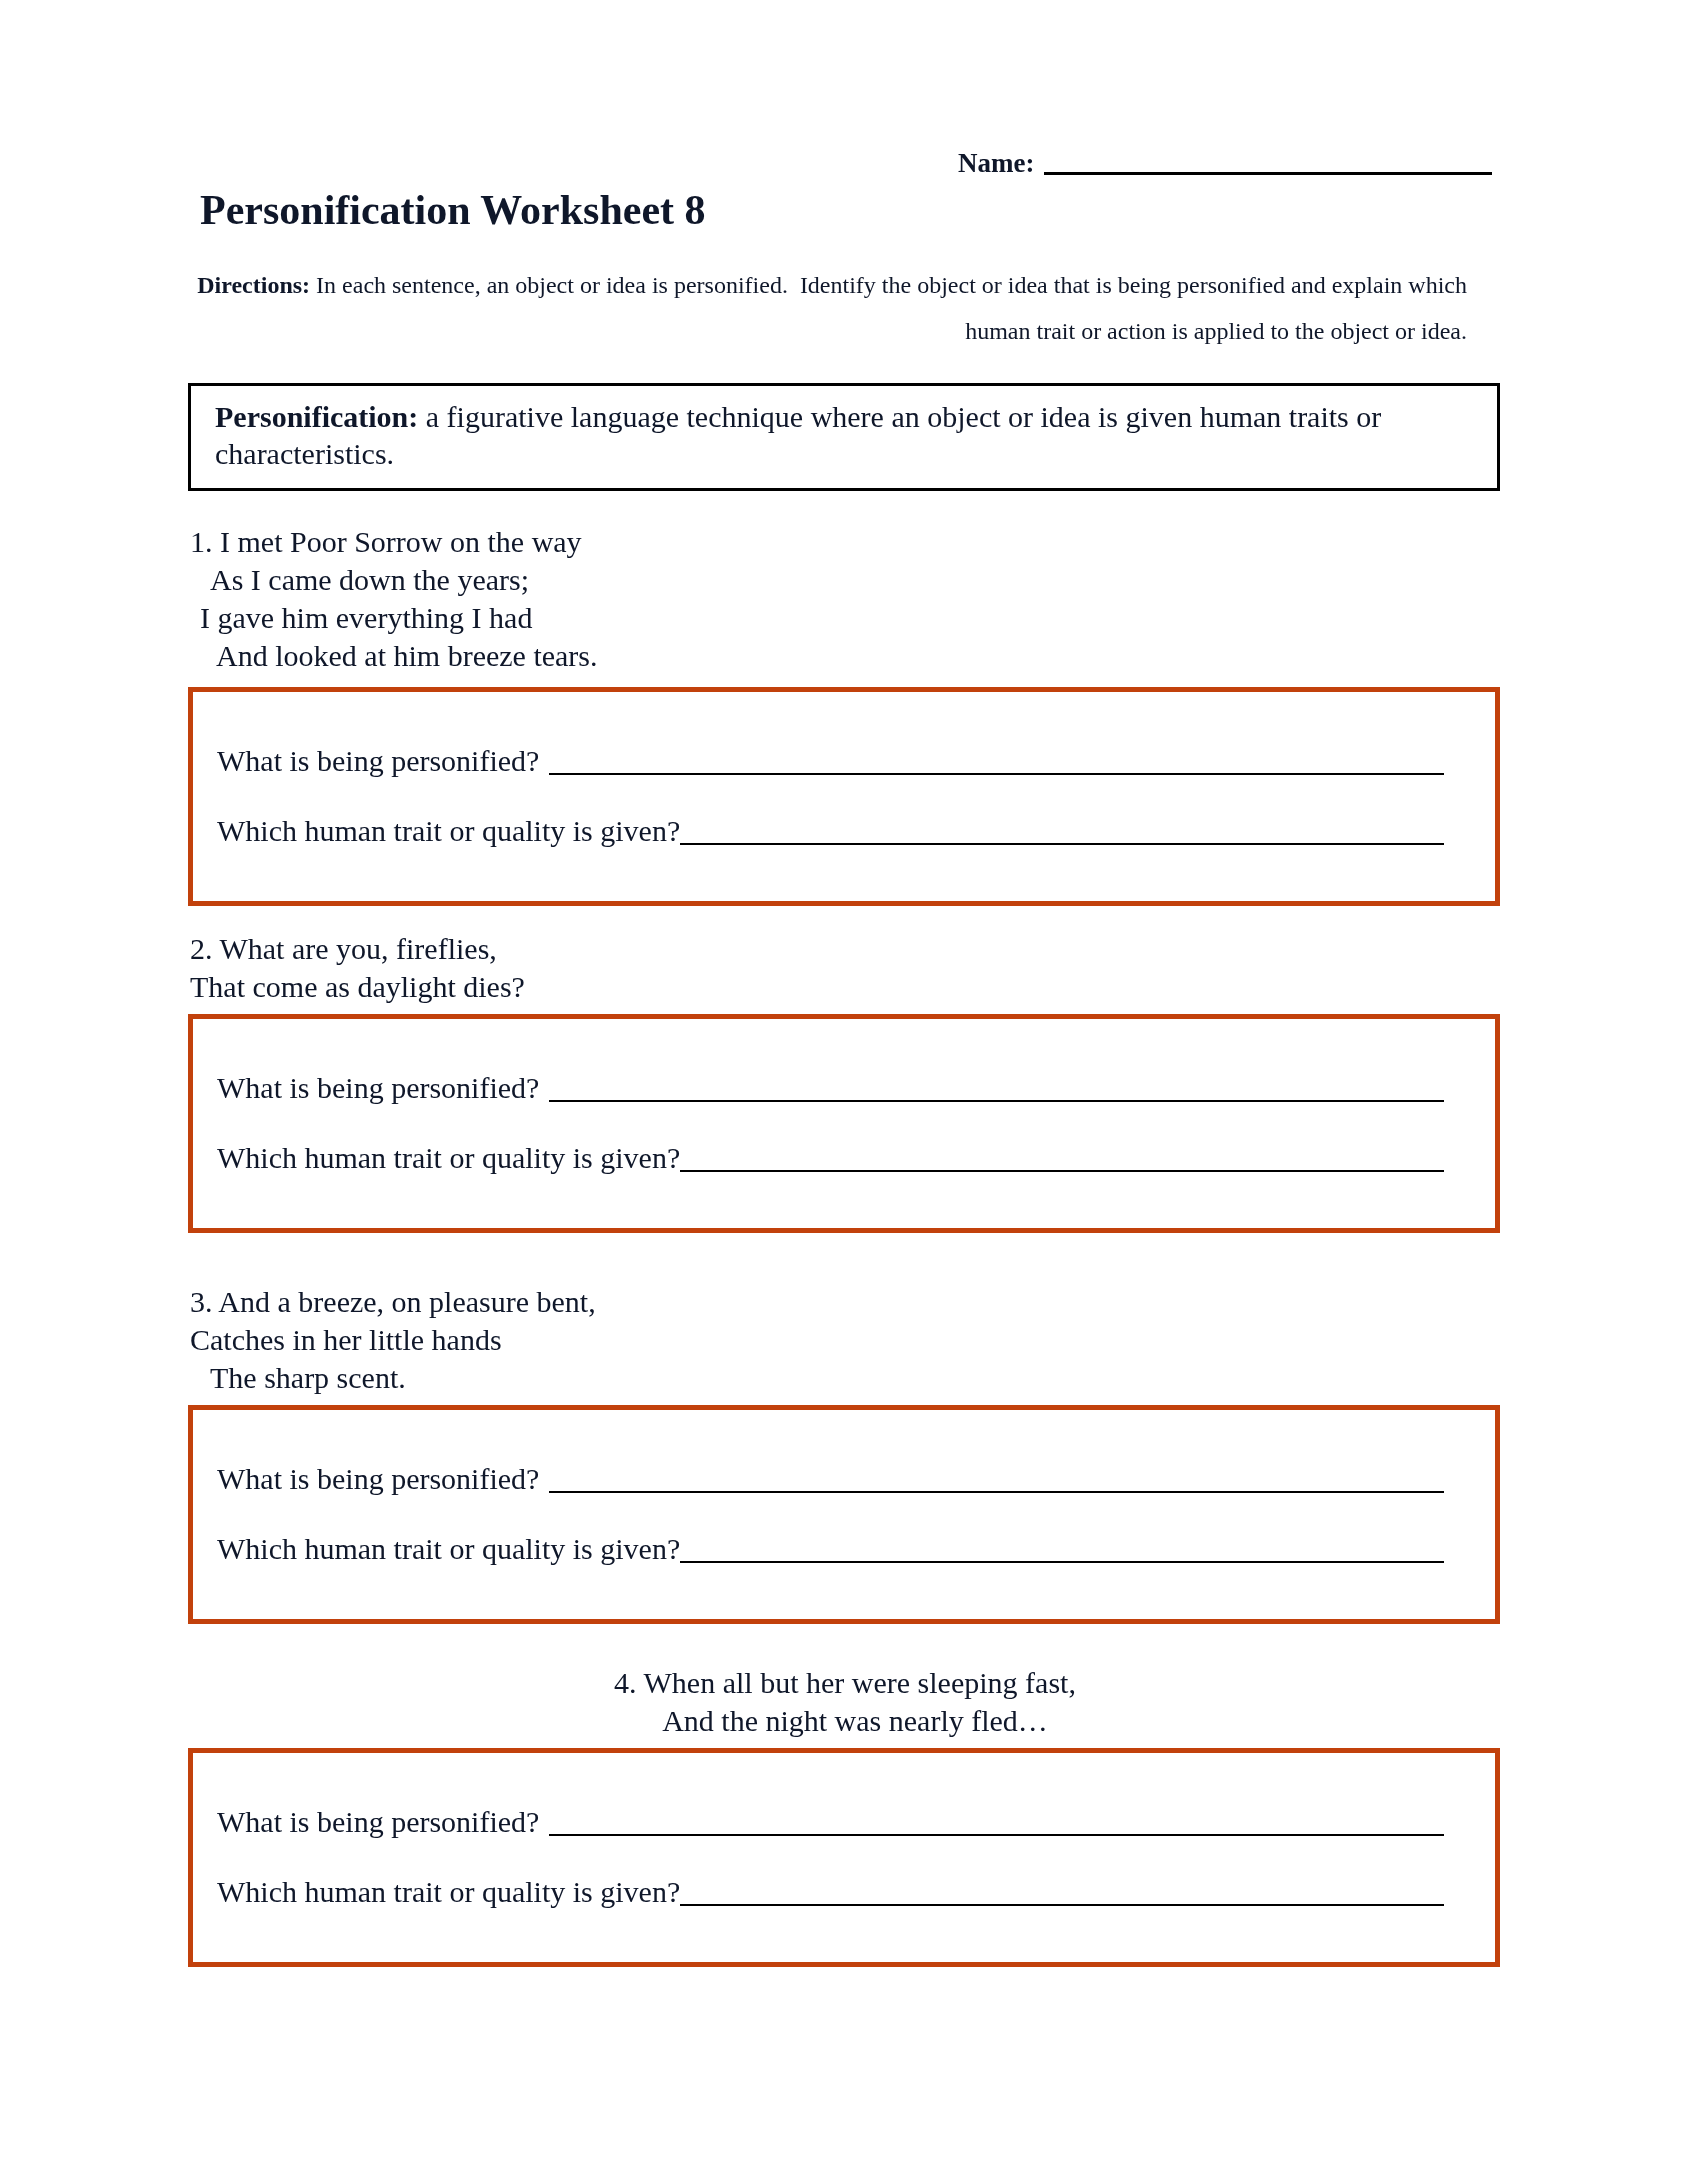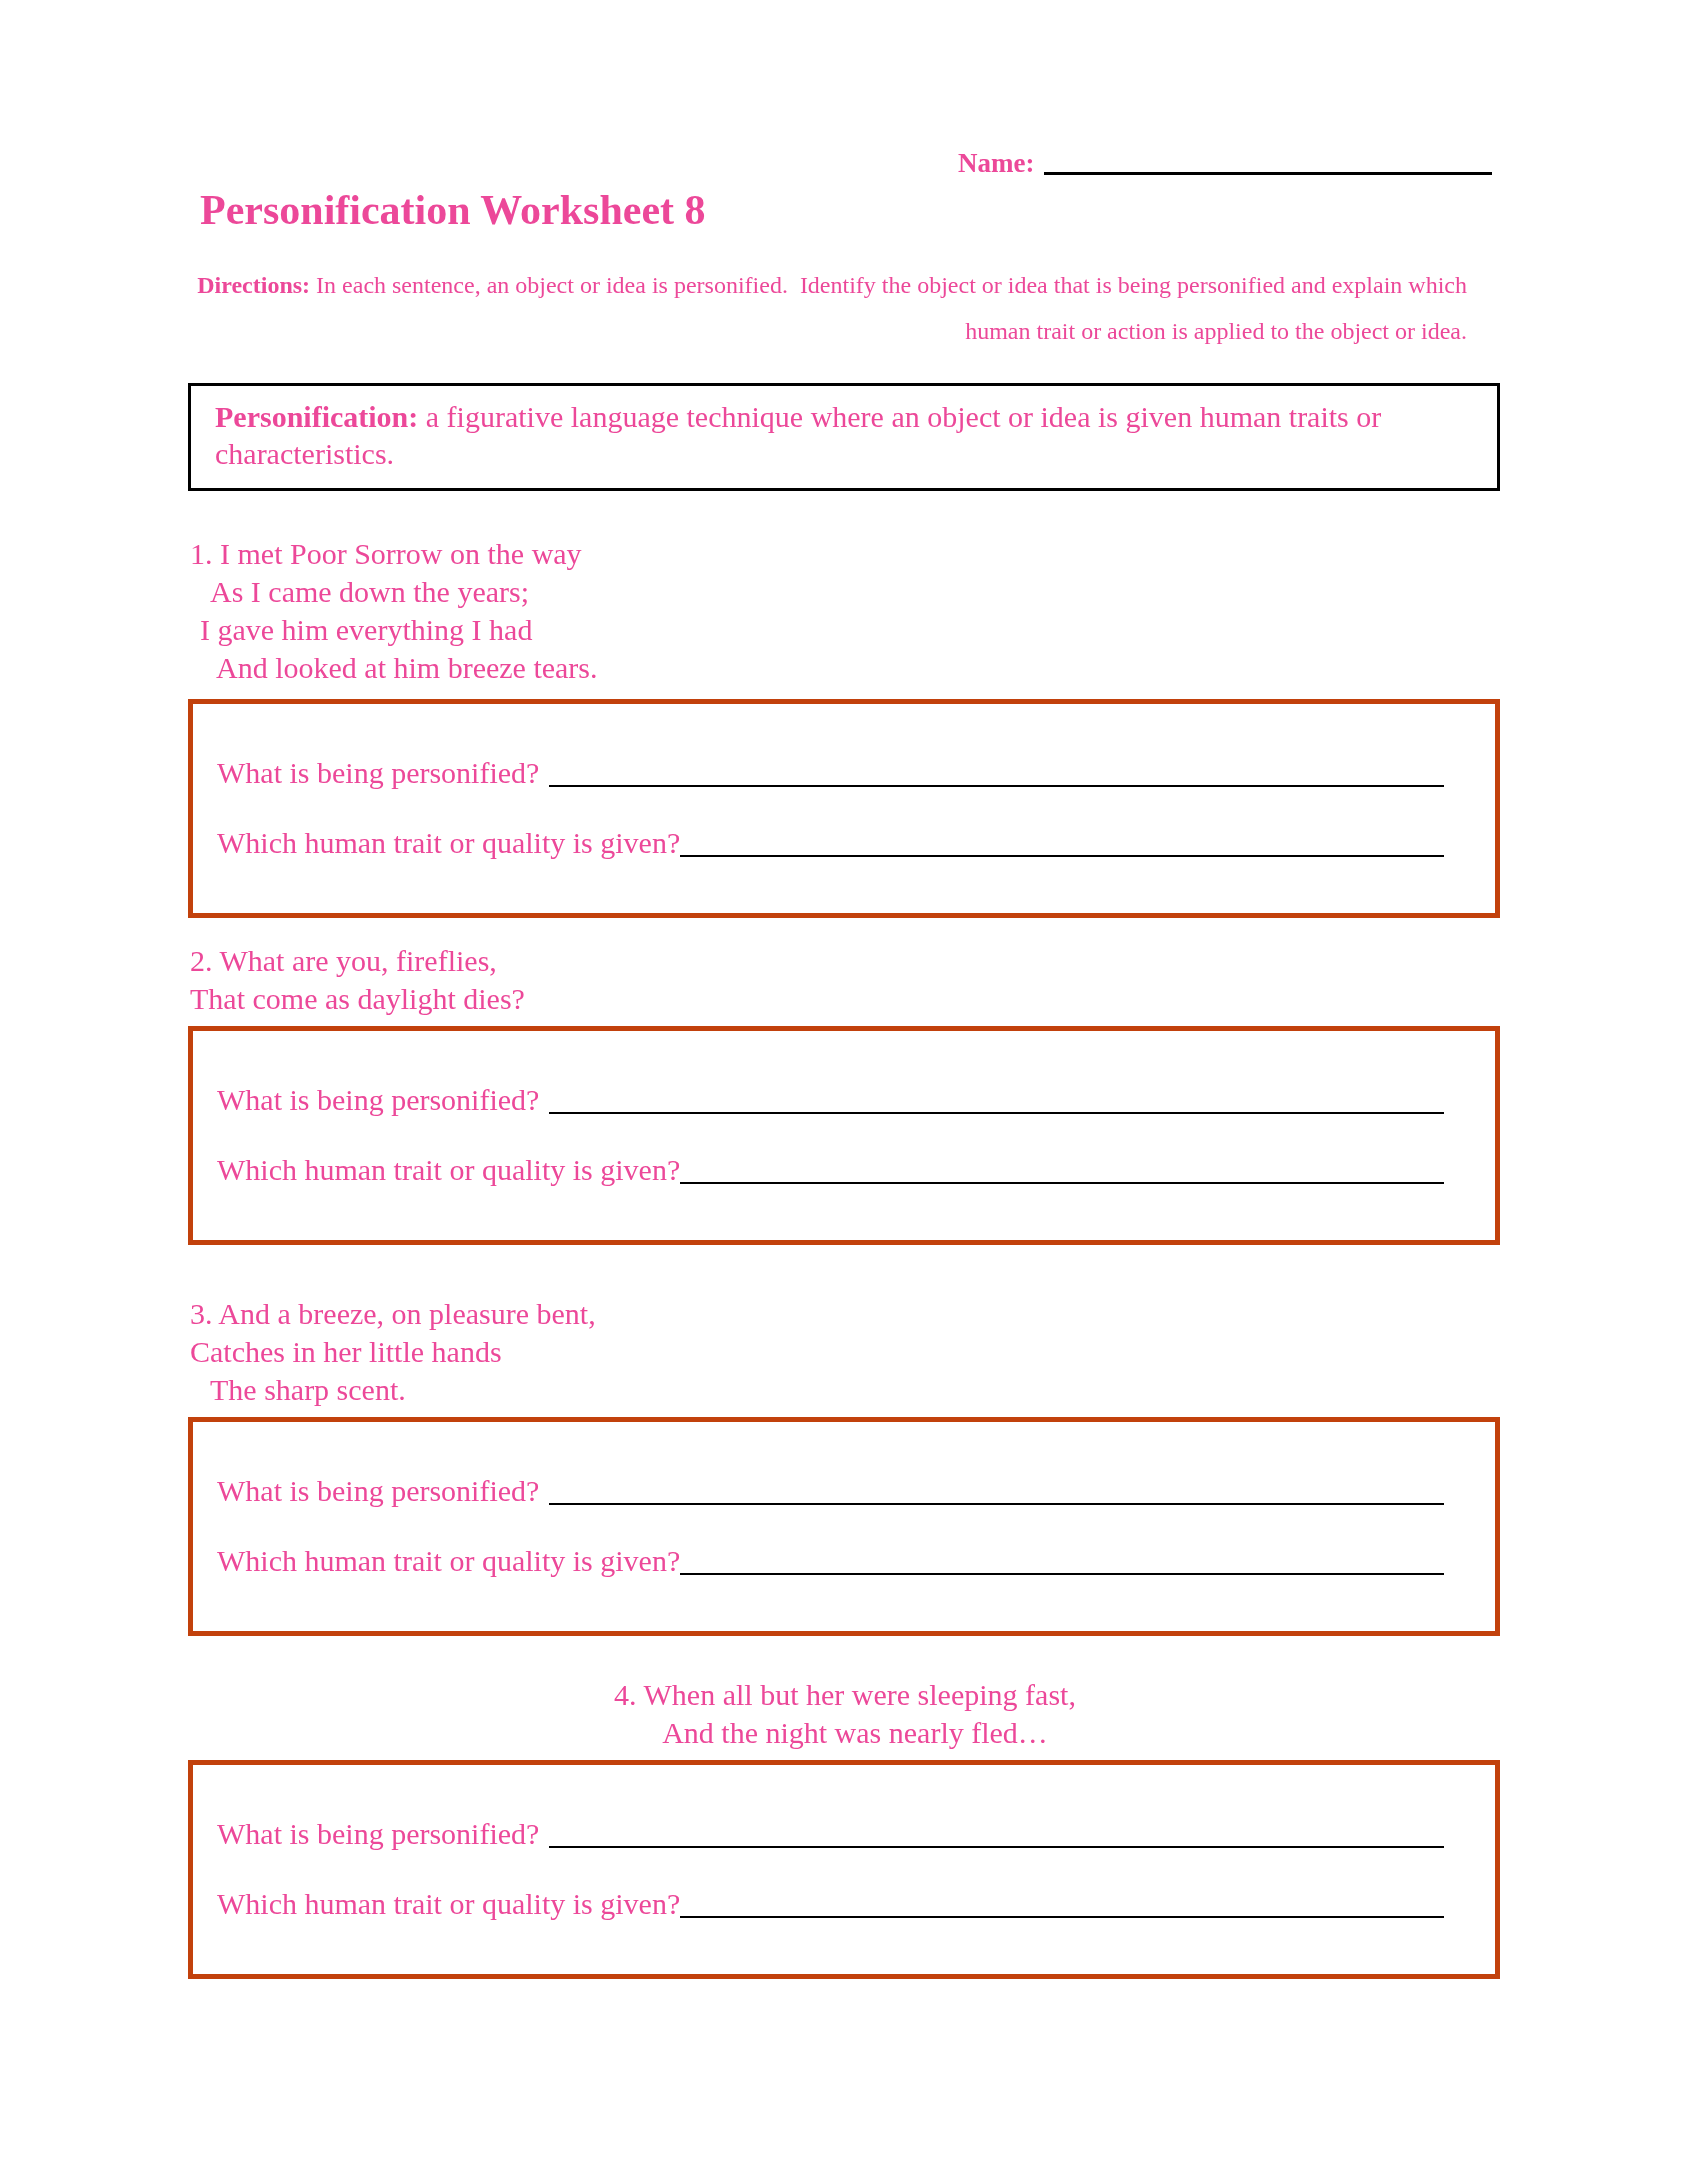--- a/index.html
+++ b/index.html
@@ -3,21 +3,21 @@
 <meta charset="utf-8">
 <style>
   * { margin: 0; padding: 0; box-sizing: border-box; }
   html, body { background: #888; }
   .sheet {
     position: relative;
     width: 1683px;
     height: 2178px;
     margin: 0 auto;
     background: #ffffff;
-    color: #ec4899;
+    color: #0f172a;
     font-family: "Liberation Serif", "DejaVu Serif", serif;
     overflow: hidden;
   }
   .content {
     padding: 0 183px 0 188px; 
   }
   
   .name-row {
     display: flex;
     align-items: flex-end;
@@ -63,21 +63,21 @@
     padding: 12px 30px 16px 24px;
     font-size: 30px;
     line-height: 37px;
   }
   
   .question {
     margin-left: 2px;
     font-size: 30px;
     line-height: 38px;
   }
-  .q1 { margin-top: 44px; }
+  .q1 { margin-top: 32px; }
   .q2 { margin-top: 24px; }
   .q3 { margin-top: 50px; }
   .q4 { margin-top: 40px; text-align: center; }
   .ind-sm { margin-left: 10px; }
   .ind-md { margin-left: 20px; }
   .ind-lg { margin-left: 26px; }
   
   .answer-box {
     margin-top: 12px;
     width: 100%;

